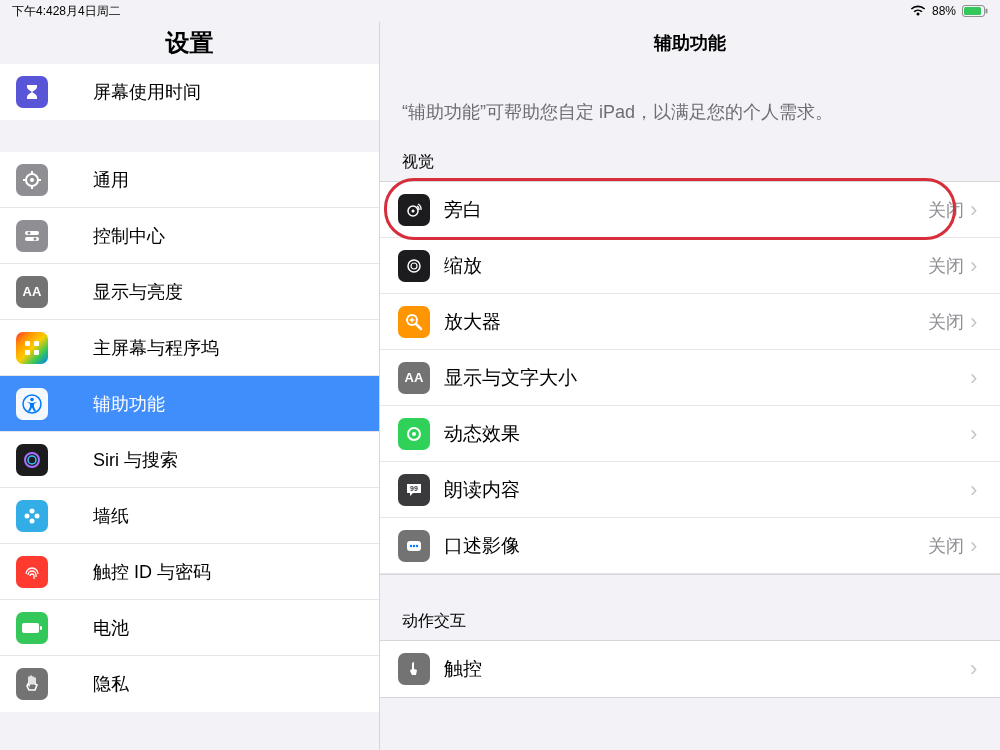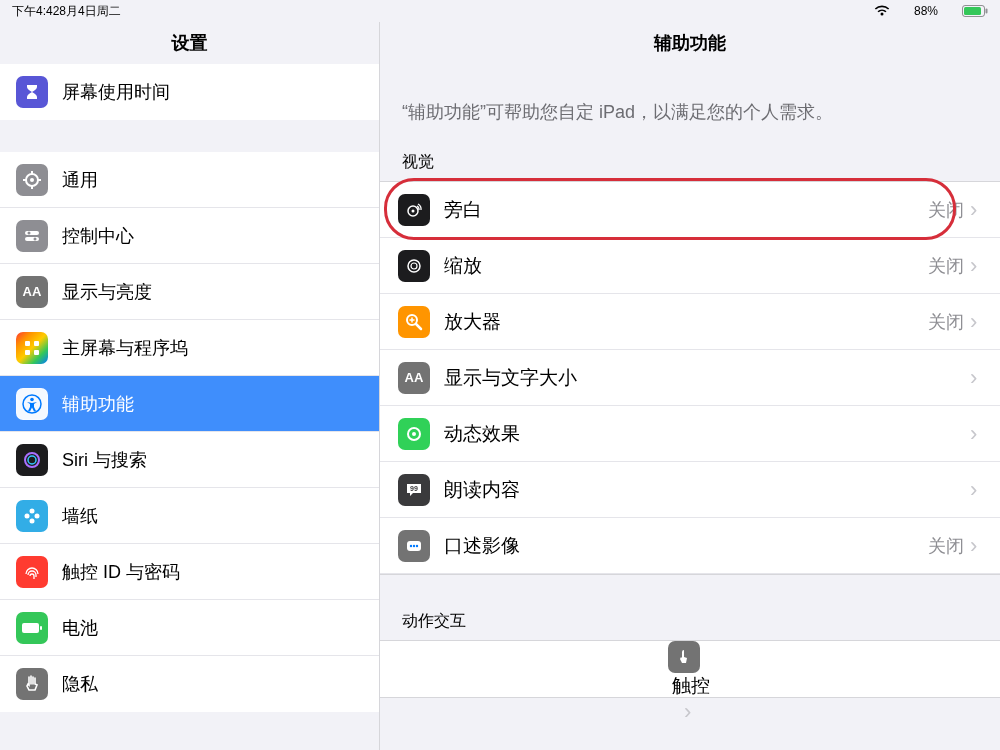--- a/index.html
+++ b/index.html
@@ -14,52 +14,53 @@
   .statusbar {
     height: 22px;
     display: flex;
     justify-content: space-between;
     align-items: center;
     padding: 0 12px;
     font-size: 12px;
     font-weight: 500;
   }
   .statusbar .left { display:flex; }
-  .statusbar .right { display:flex; align-items:center; gap:24px; }
+  .statusbar .right { display:flex; align-items:center; gap:6px; }
   .wifi-icon, .battery-icon { display:inline-flex; }
   .columns {
     display: flex;
     height: calc(750px - 22px);
   }
   .sidebar {
     width: 380px;
     background: #f2f2f7;
     border-right: 1px solid #d6d6da;
     display:flex;
     flex-direction:column;
   }
   .sidebar-header {
     height: 42px;
     display:flex;
     align-items:center;
     justify-content:center;
-    font-size: 18px;
+    font-size: 24px;
     font-weight: 600;
   }
   .list { background:#fff; }
   .gap { height: 32px; background:#f2f2f7; }
   .row {
     display:flex;
     align-items:center;
     height: 56px;
     padding: 0 16px;
     background:#fff;
     border-bottom: 1px solid #e5e5ea;
     font-size: 18px;
     position: relative;
+    gap: 31px;
   }
   .row:last-child { border-bottom: none; }
   .row.selected {
     background: #3f8efc;
     color: #fff;
   }
   .row .icon {
     width: 32px; height: 32px;
     border-radius: 7px;
     margin-right: 14px;
@@ -98,21 +99,21 @@
   }
   .crow {
     display:flex;
     align-items:center;
     height: 56px;
     padding: 0 16px 0 18px;
     border-bottom: 1px solid #e5e5ea;
     font-size: 19px;
     background:#fff;
   }
-  .crow:last-child { border-bottom:none;flex-direction:column; }
+  .crow:last-child { border-bottom:none; }
   .crow .icon {
     width: 32px; height: 32px;
     border-radius: 7px;
     margin-right: 14px;
     display:flex; align-items:center; justify-content:center;
     flex-shrink:0;
   }
   .crow .label { flex:1; }
   .crow .status { color:#8e8e93; font-size:18px; margin-right:6px; }
   .chevron {

